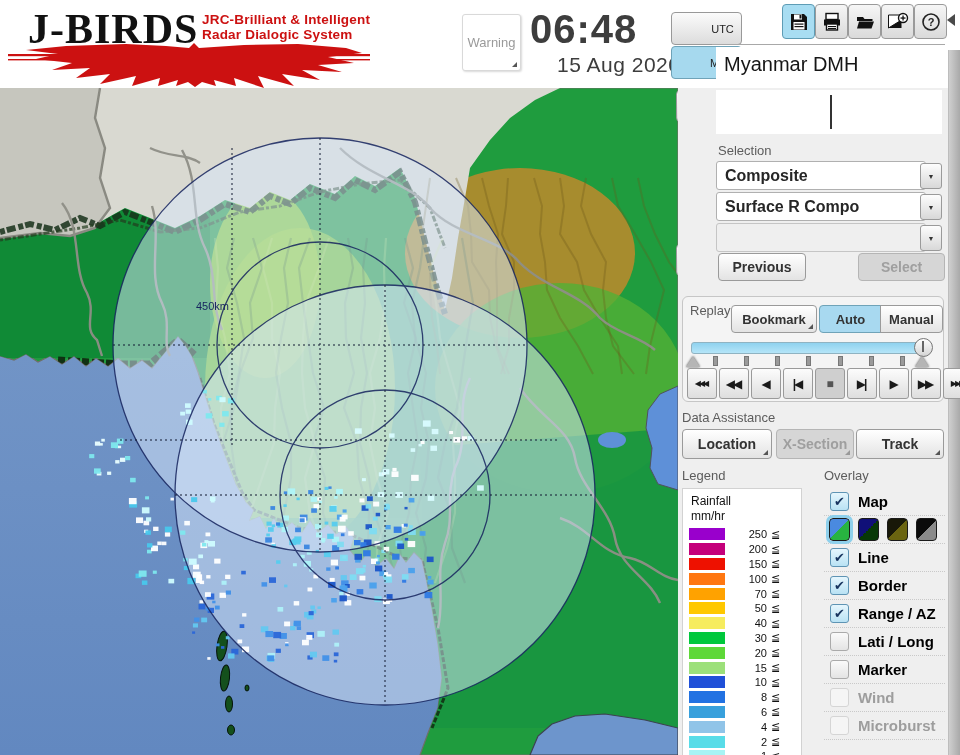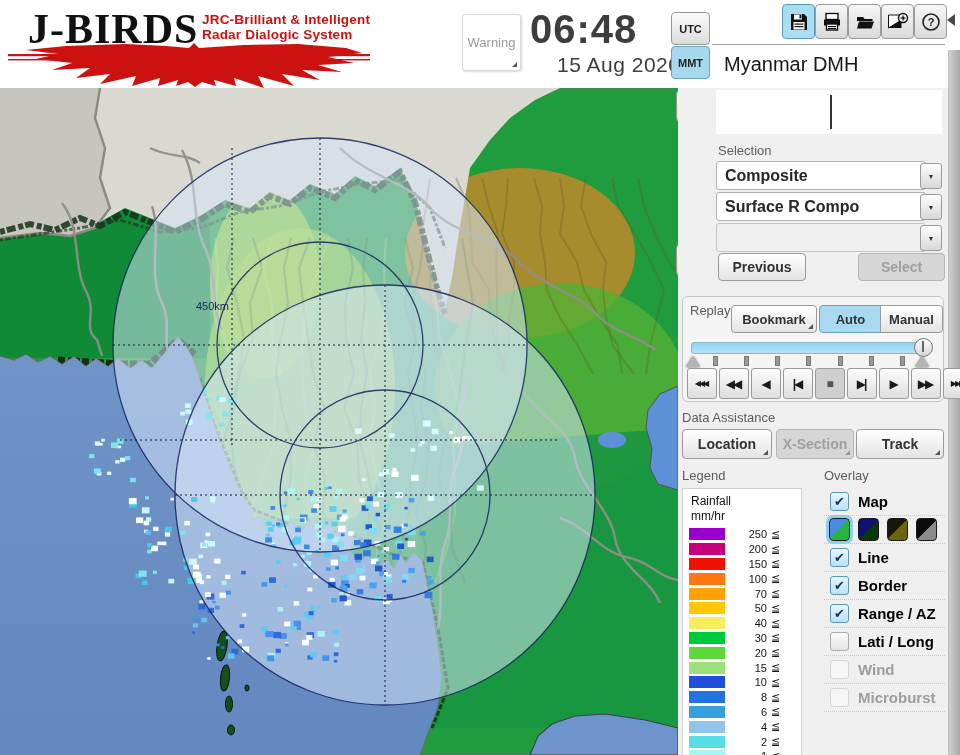--- a/index.html
+++ b/index.html
@@ -8,22 +8,22 @@
   .abs{position:absolute;}
   
   #header{position:absolute;left:0;top:0;width:960px;height:88px;background:#fff;}
   #logo-title{font-family:"Liberation Serif","DejaVu Serif",serif;font-weight:700;font-size:42px;
               color:#111;letter-spacing:1px;line-height:1;}
   .logo-tag{color:#cc1111;font-weight:700;font-size:13.5px;line-height:15px;letter-spacing:.2px;}
   #warning-btn{background:#fff;border:1px solid #d9d9d9;border-radius:3px;box-shadow:1px 1px 2px rgba(0,0,0,.15);
                color:#9a9a9a;font-size:13px;display:flex;align-items:center;justify-content:center;}
   #clock-time{font-size:40px;font-weight:600;color:#3d3d3d;letter-spacing:1px;line-height:1;}
   #clock-date{font-size:21px;color:#3d3d3d;letter-spacing:.5px;}
-  .tz-btn{width:37px;height:31px;border:1px solid #999;border-radius:4px;font-size:11px;font-weight:700;
-          color:#222;display:flex;align-items:center;justify-content:center;background:linear-gradient(#fbfbfb,#dcdcdc);}
+  .tz-btn{width:37px;height:31px;border:1px solid #999;border-radius:4px;font-size:11px;font-weight:400;
+          color:#222;display:flex;align-items:center;justify-content:center;background:linear-gradient(#fbfbfb,#dcdcdc);padding-left:32px;}
   .tz-btn.sel{background:#a6d9ee;border-color:#6fa3b8;}
   .tool-btn{width:31px;height:33px;border:1px solid #9a9a9a;border-radius:4px;background:linear-gradient(#f6f6f6,#dadada);
             display:flex;align-items:center;justify-content:center;}
   .tool-btn.sel{background:#a8ddf2;border-color:#5e9cb5;}
   #hdr-sep{height:1px;background:#a8a8a8;}
   #station-box{background:#fff;display:flex;align-items:center;font-size:20px;color:#161616;padding-left:8px;}
   .tri-left{width:0;height:0;border-top:6px solid transparent;border-bottom:6px solid transparent;border-right:8px solid #4a4a4a;}
   
   #panel{position:absolute;left:678px;top:88px;width:282px;height:667px;background:#efefef;}
   #edge-strip{position:absolute;left:948px;top:50px;width:11px;height:705px;
@@ -783,20 +783,24 @@
       </div>
       <div class="ov-row">
         <div class="cb checked">✔</div>
         <span class="ov-label">Range / AZ</span>
       </div>
       <div class="ov-row">
         <div class="cb unchecked"></div>
         <span class="ov-label">Lati / Long</span>
       </div>
       <div class="ov-row">
+        <div class="cb unchecked"></div>
+        <span class="ov-label">Marker</span>
+      </div>
+      <div class="ov-row">
         <div class="cb disabled"></div>
         <span class="ov-label dim">Wind</span>
       </div>
       <div class="ov-row">
         <div class="cb disabled"></div>
         <span class="ov-label dim">Microburst</span>
       </div>
     </div>
 
 </div>

